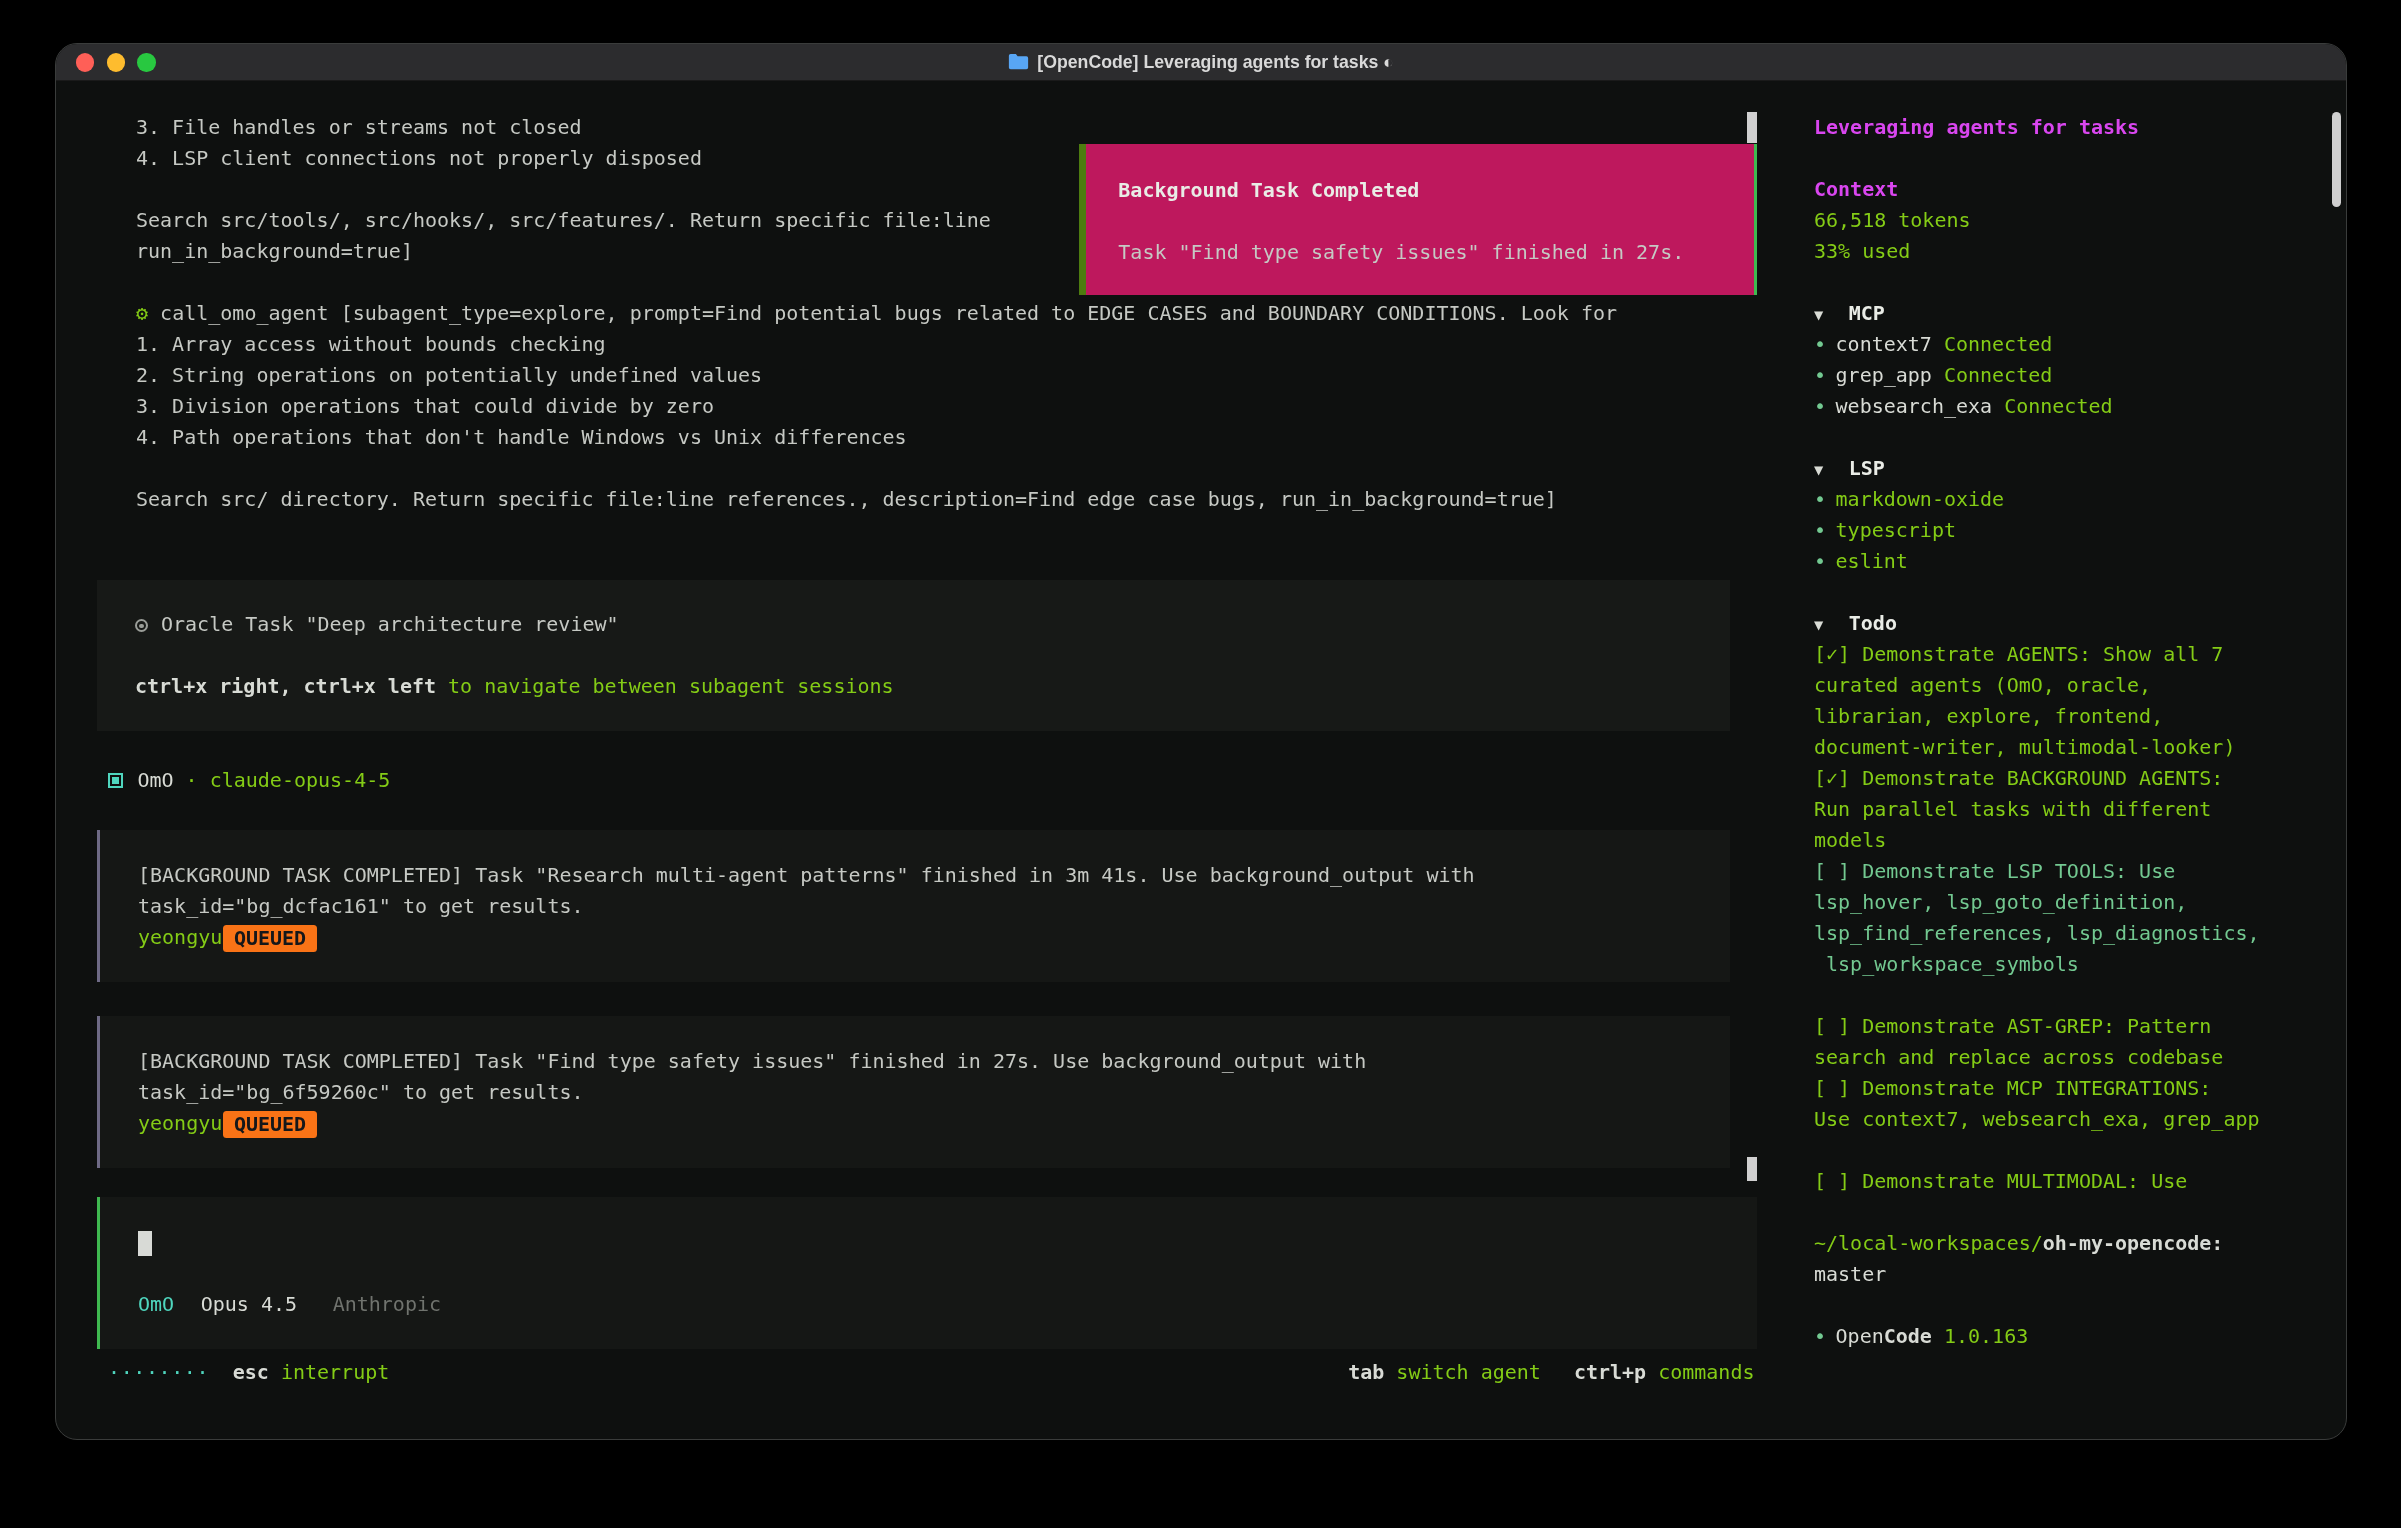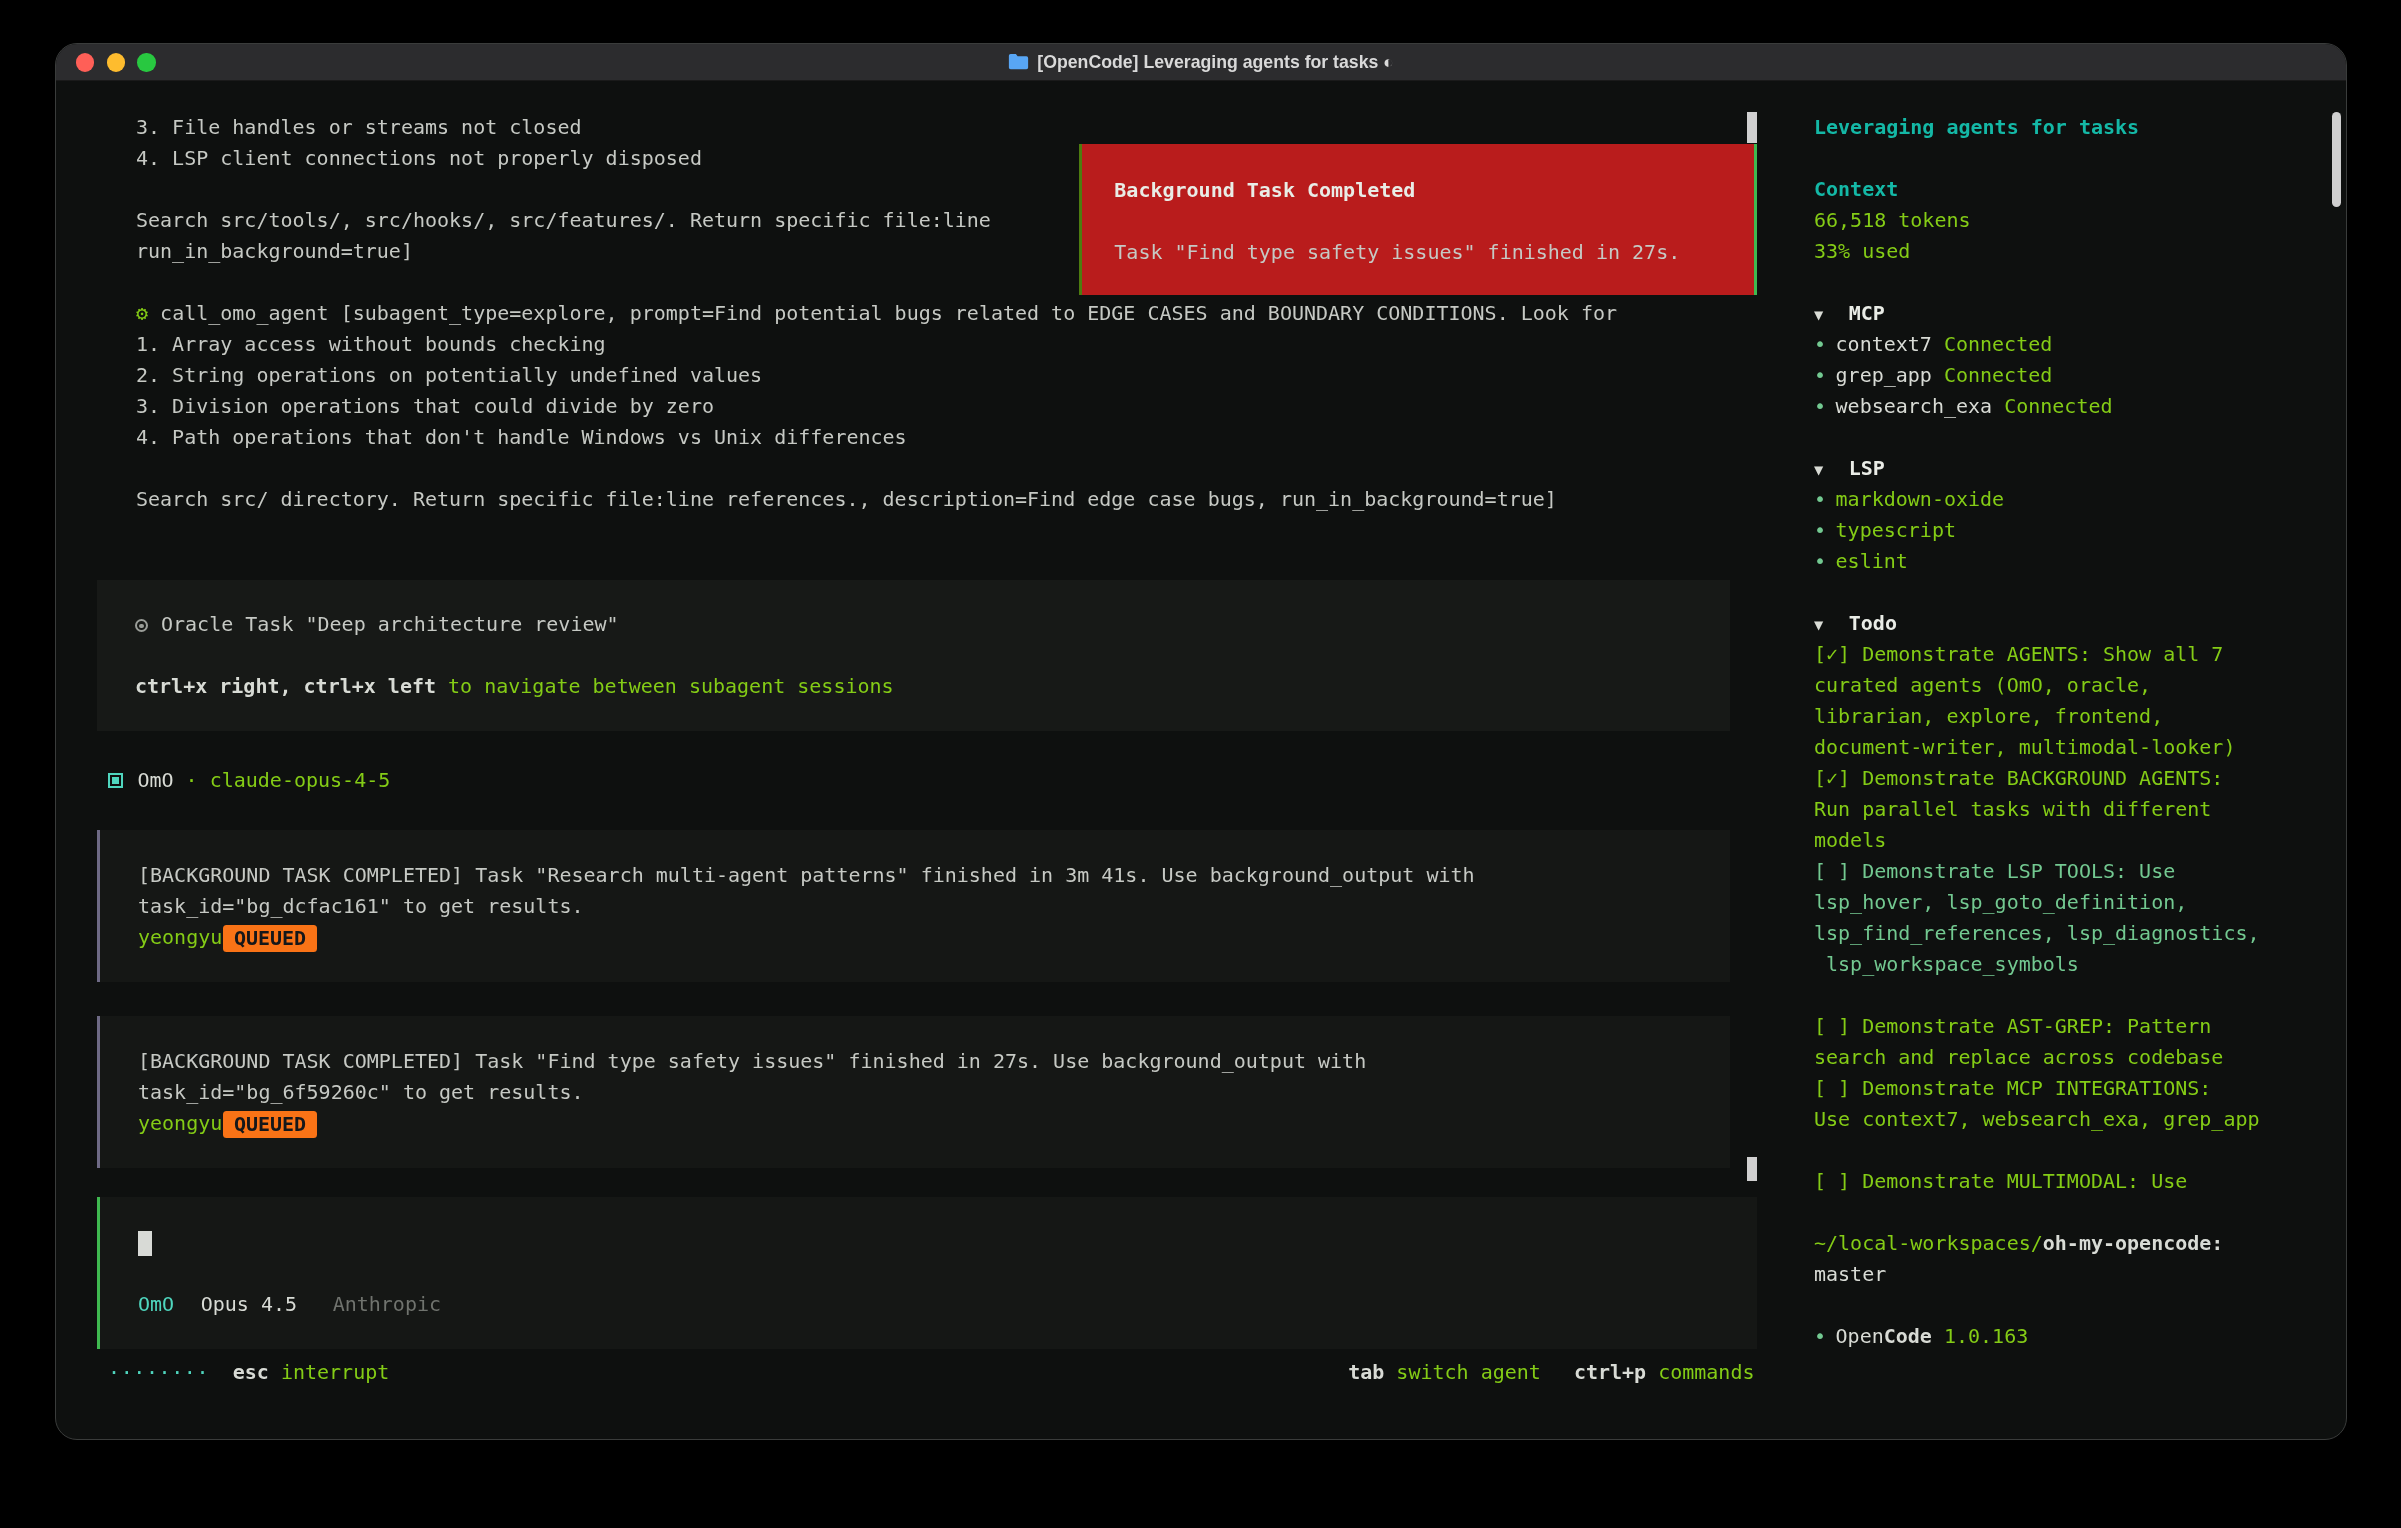--- a/index.html
+++ b/index.html
@@ -51,22 +51,22 @@
   .white { color:#d8dbd5; }
   .bold { font-weight:700; }
   .green { color:#73c991; }
   .teal { color:#4fd6be; }
 
   .scrollback { margin-left:80px; position:relative; z-index:1; }
 
   .toast {
     position:absolute; top:63px; right:1.2px;
     width:678px; height:151px;
-    background:#b91c1c;
-    border-left:3px solid #4d7c0f;
+    background:#be185d;
+    border-left:7px solid #4d7c0f;
     border-right:3px solid #3fb950;
     padding:31px 0 0 32.5px;
     z-index:6;
   }
   .toast-title { color:#e9ece6; font-weight:700; }
 
   .panel {
     background:#171917;
     margin:65px 0 0 41px;
     width:1633px;
@@ -130,21 +130,21 @@
   .scroll-thumb { position:absolute; right:1.2px; width:9.5px; background:#d0d0d0; z-index:4; }
   .thumb-top { top:31px; height:31px; }
   .thumb-low { top:1076px; height:23.6px; }
 
   
   .sidebar {
     flex:1; position:relative;
     padding:31px 0 0 56px;
     font-size:20px; color:#c6c9c4;
   }
-  .side-title { color:#14b8a6; font-weight:700; }
+  .side-title { color:#d946ef; font-weight:700; }
   .sec-arrow { color:#d8dbd5; font-size:15.4px; margin-right:9.5px; }
   .sec-name { color:#e9ece6; font-weight:700;margin-left:16px; }
   .bullet { margin-right:9.5px; }
   .side-thumb {
     position:absolute; top:31px; right:4.7px;
     width:9.5px; height:95px;
     background:#cfcfcf; border-radius:4.7px;
   }
 </style>
 </head>

